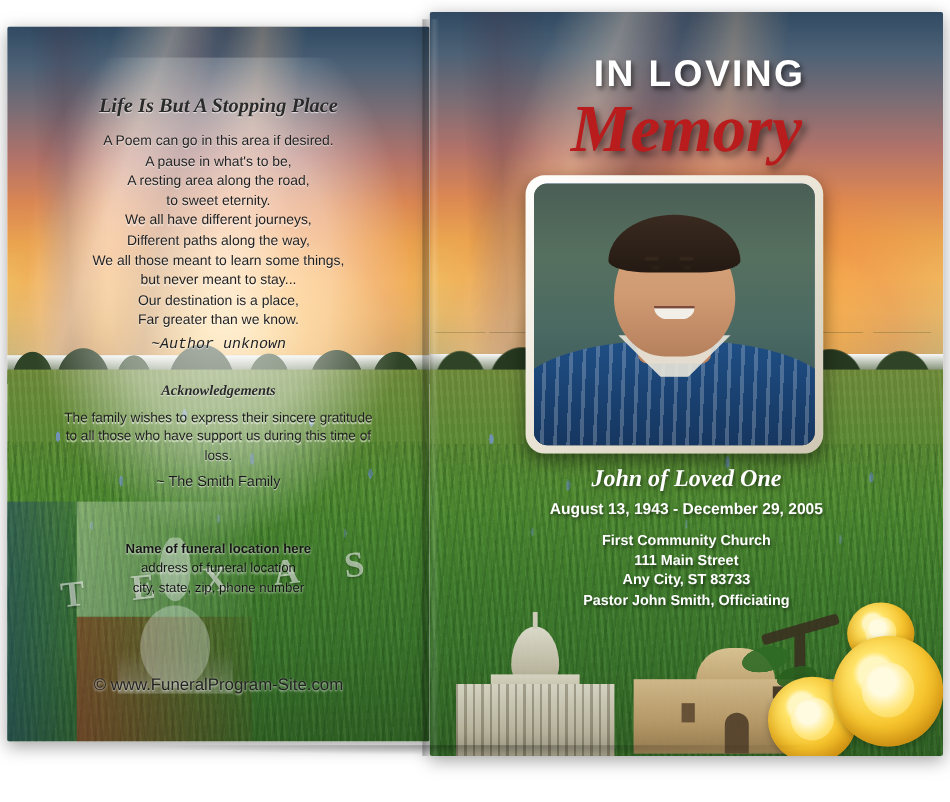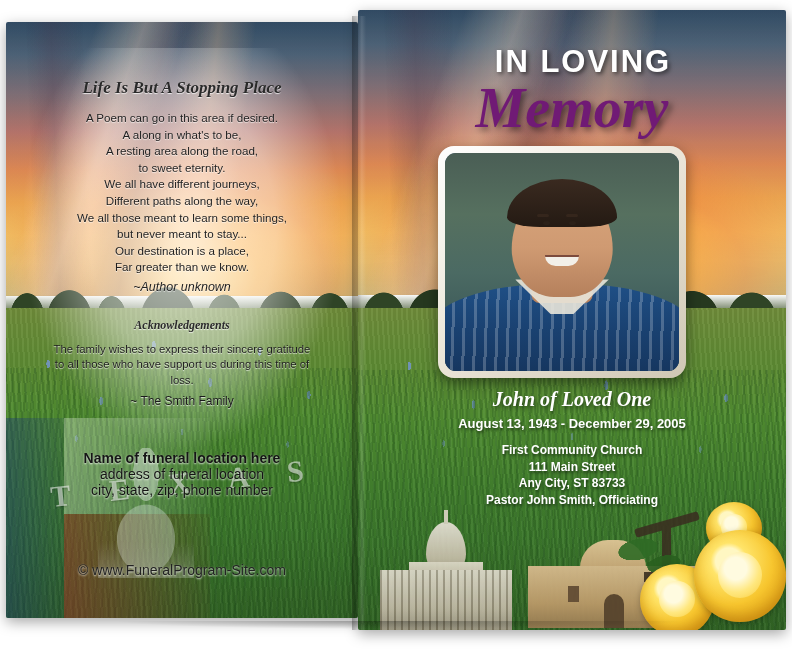--- a/index.html
+++ b/index.html
@@ -376,21 +376,21 @@
     font-size: 11.6px;
     line-height: 16.6px;
     color: #1f1f1f;
     text-shadow: 0 1px 1px rgba(255,255,255,0.75);
   }
   .poem-author {
     position: absolute;
     left: 0; right: 0;
     top: 258px;
     text-align: center;
-    font-family: Liberation Sans, sans-serif;
+    font-family: Liberation Mono, monospace;
     font-style: italic;
     font-size: 12.5px;
     color: #1f1f1f;
     text-shadow: 0 1px 1px rgba(255,255,255,0.75);
   }
   .ack-title {
     position: absolute;
     left: 0; right: 0;
     top: 296px;
     text-align: center;
@@ -418,21 +418,21 @@
     text-align: center;
     font-size: 12px;
     color: #1a1a1a;
     text-shadow: 0 1px 1px rgba(255,255,255,0.75);
   }
   .funeral-info {
     position: absolute;
     left: 0; right: 0;
     top: 428px;
     text-align: center;
-    font-size: 14px;
+    font-size: 11px;
     line-height: 16px;
     color: #151515;
     text-shadow: 0 1px 2px rgba(255,255,255,0.8);
   }
   .funeral-info .ln1 { font-weight: bold; }
   .credit {
     position: absolute;
     left: 0; right: 0;
     bottom: 40px;
     text-align: center;
@@ -455,21 +455,21 @@
     letter-spacing: 2px;
     color: #ffffff;
     text-shadow: 2px 2px 4px rgba(0,0,0,0.55);
     margin-left: 22px;
   }
   .memory-word {
     font-family: "Liberation Serif", serif;
     font-style: italic;
     font-weight: bold;
     font-size: 56px;
-    color: #701a75;
+    color: #b91c1c;
     line-height: 52px;
     text-shadow: 3px 3px 6px rgba(0,0,0,0.5);
     margin-top: 2px;
   }
 
   .photo-frame {
     position: absolute;
     left: 80px;
     top: 136px;
     width: 248px;
@@ -647,21 +647,21 @@
         <div class="statue"></div>
       </div>
 
       <div class="veil-left"></div>
 
       <div class="left-content">
         <div class="poem-title">Life Is But A Stopping Place</div>
 
         <div class="poem-body">
           <div>A Poem can go in this area if desired.</div>
-          <div>A along in what's to be,</div>
+          <div>A pause in what's to be,</div>
           <div>A resting area along the road,</div>
           <div>to sweet eternity.</div>
           <div>We all have different journeys,</div>
           <div>Different paths along the way,</div>
           <div>We all those meant to learn some things,</div>
           <div>but never meant to stay...</div>
           <div>Our destination is a place,</div>
           <div>Far greater than we know.</div>
         </div>
 

